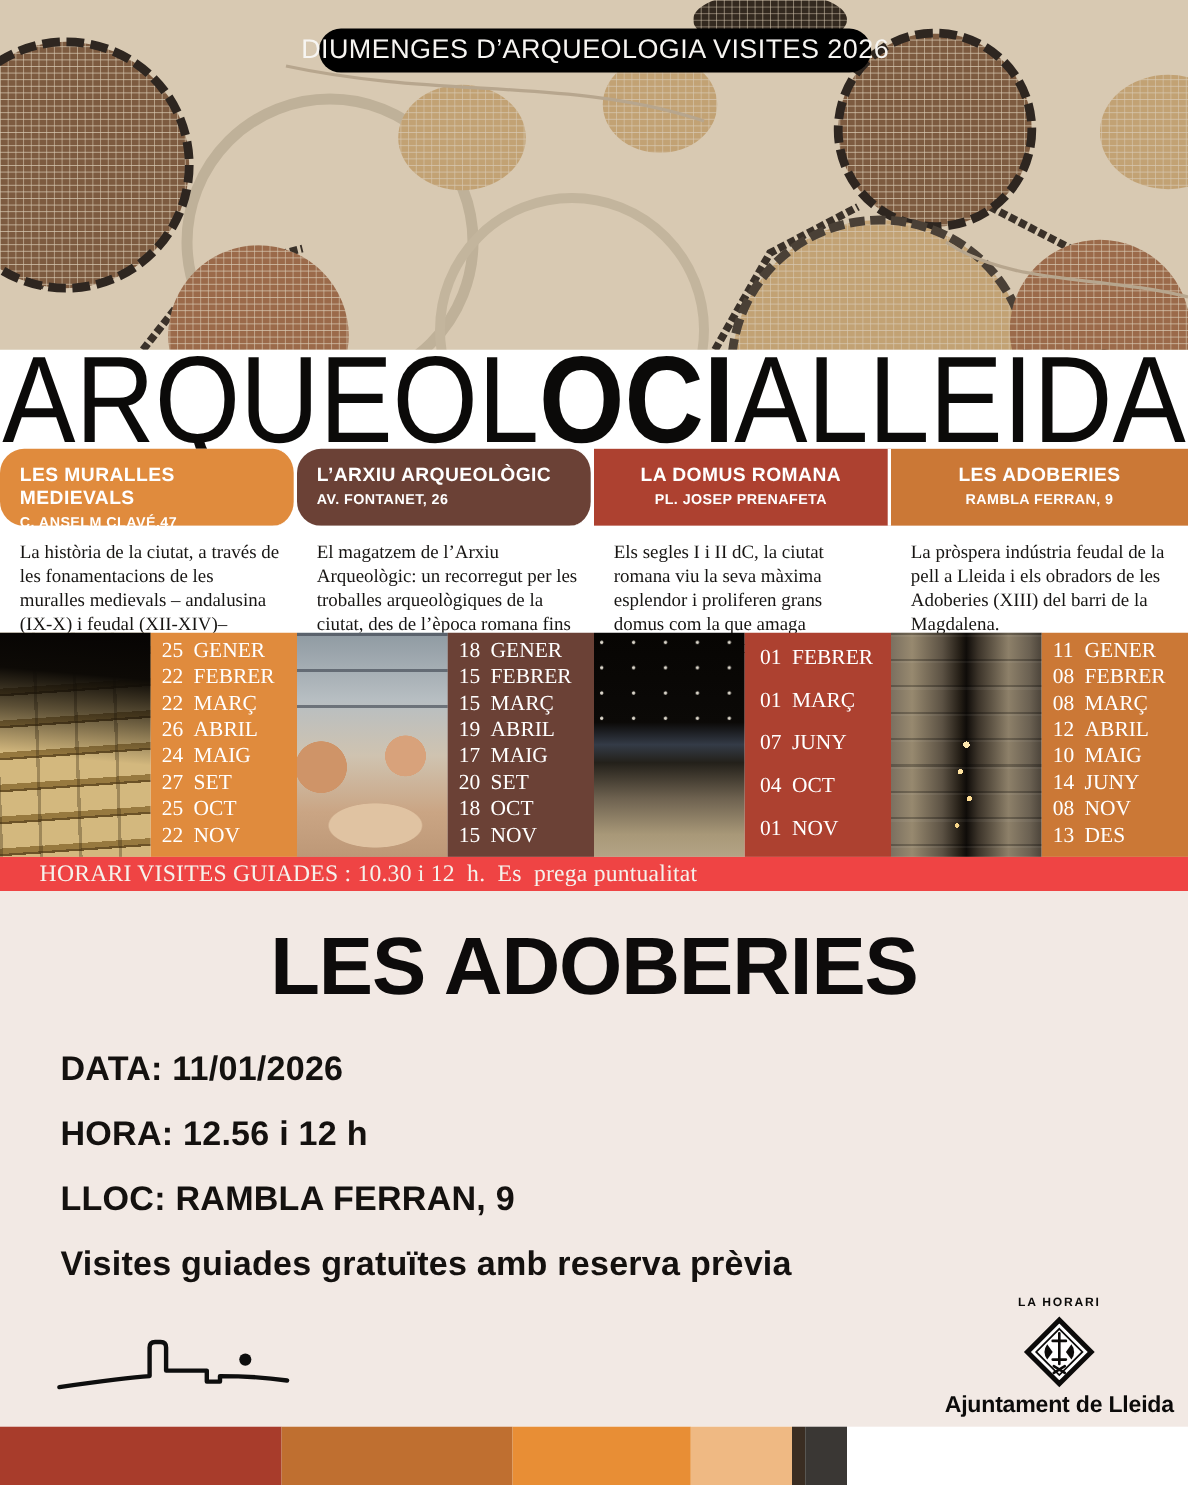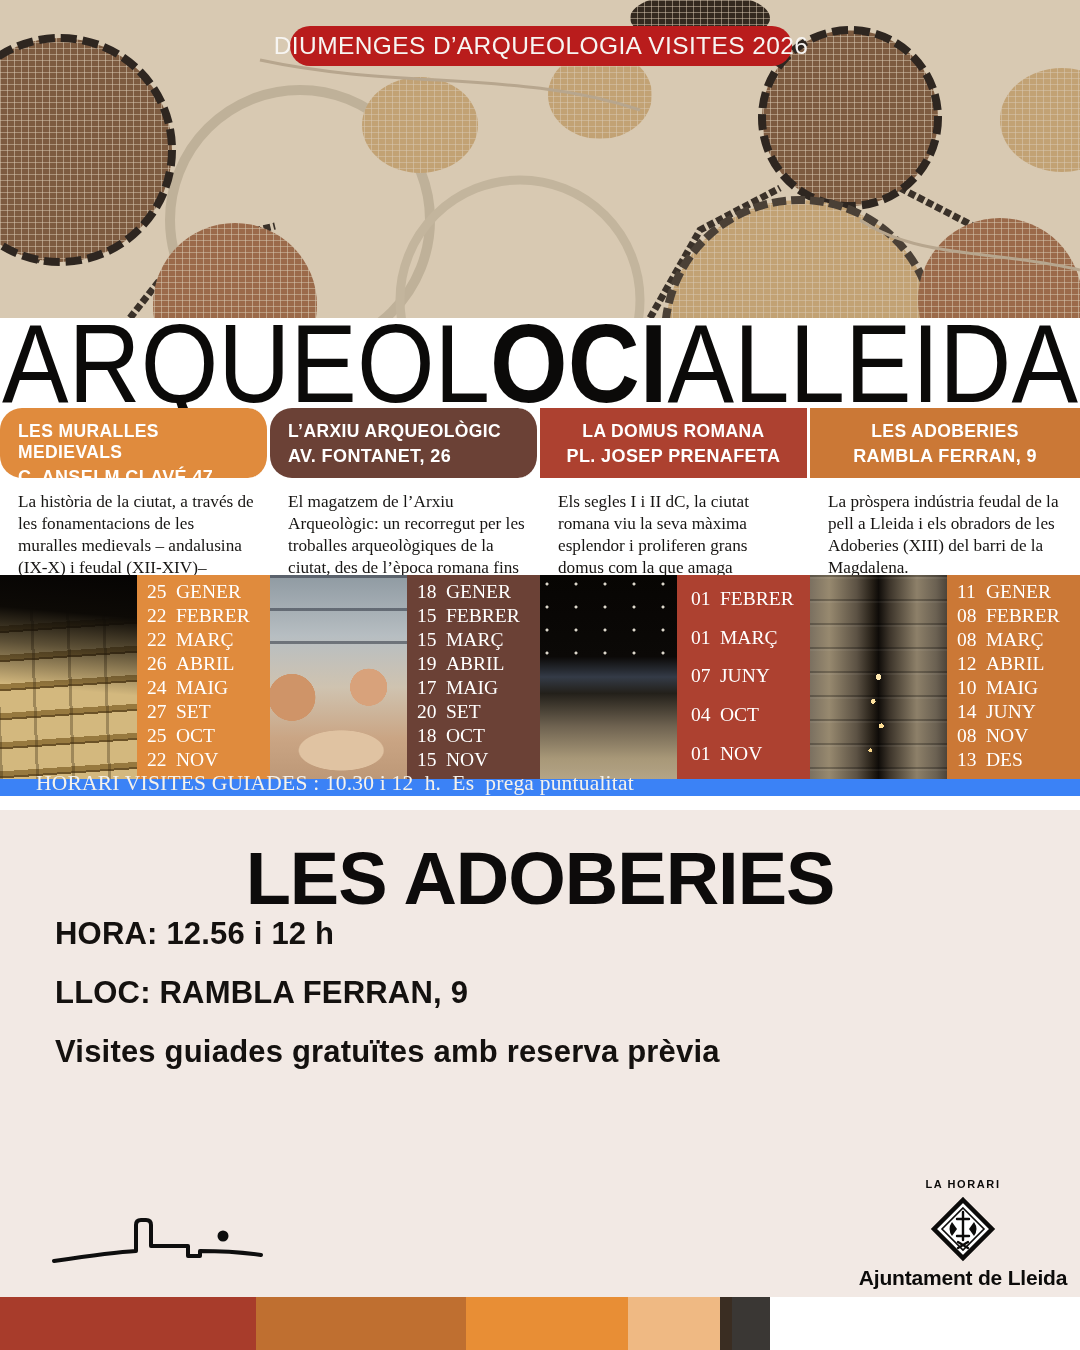--- a/index.html
+++ b/index.html
@@ -1,33 +1,33 @@
 <!DOCTYPE html>
 <html><head>
 <meta charset="utf-8">
 <style>
   html,body{margin:0;padding:0;background:#ffffff;}
   .poster{position:relative;width:1080px;height:1350px;overflow:hidden;background:#fff;
           font-family:"Liberation Sans",sans-serif;}
   
   .hero{position:absolute;top:0;left:0;width:1080px;height:318px;overflow:hidden;background:#d8c9b2;}
   .hero svg{display:block;}
-  .banner-pill{position:absolute;top:26px;left:290px;width:502px;height:40px;background:#b91c1c;
+  .banner-pill{position:absolute;top:26px;left:290px;width:502px;height:40px;background:#000000;
     border-radius:21px;display:flex;align-items:center;justify-content:center;}
   .banner-pill span{color:#f7f5f2;font-size:24.5px;letter-spacing:.4px;white-space:nowrap;}
   
   .title-band{position:absolute;top:318px;left:0;width:968px;height:90px;background:#fff;}
   .title-band svg{display:block;}
   
   .row{position:absolute;left:0;width:1080px;display:flex;}
   .row-headers{top:408px;height:70px;}
   .hcell{width:270px;box-sizing:border-box;color:#fff;padding-top:13px;}
   .hcell:not(:last-child){border-right:3px solid #fff;}
   .hcell .hname{font-weight:bold;font-size:17.5px;letter-spacing:.4px;line-height:1.2;}
-  .hcell .haddr{font-weight:bold;font-size:18px;letter-spacing:.4px;margin-top:4px;}
+  .hcell .haddr{font-weight:bold;font-size:13px;letter-spacing:.4px;margin-top:4px;}
   .hcell.left{padding-left:18px;border-radius:22px;}
   .hcell.center{text-align:center;}
   .row-desc{top:478px;height:97px;background:#fff;}
   .dcell{width:270px;box-sizing:border-box;padding:13px 14px 16px 18px;
     font-family:"Liberation Serif",serif;font-size:17.2px;line-height:1.27;color:#171513;}
   .row-media{top:575px;height:204px;}
   .mcell{width:270px;height:204px;position:relative;overflow:hidden;}
   .photo{position:absolute;top:0;left:0;width:137px;height:204px;}
   .panel{position:absolute;top:0;right:0;width:133px;height:204px;box-sizing:border-box;
     display:flex;flex-direction:column;justify-content:space-between;padding:7px 0 9px 10px;}
@@ -55,22 +55,22 @@
     background-size:29px 23px;}
   .photo-adoberies{background:
     repeating-linear-gradient(180deg,rgba(0,0,0,.25) 0 2px,rgba(255,255,255,.05) 2px 4px,rgba(0,0,0,0) 4px 24px),
     linear-gradient(90deg,#7b7060 0%,#97896f 14%,#5c5244 34%,#231d15 46%,#0f0c09 50%,#3c342a 58%,#8d8069 78%,#6b6152 92%,#4c443a 100%);}
   .lights{position:absolute;inset:0;background-image:
     radial-gradient(circle 3px at 50% 50%,#ffe9b0 0 99%,rgba(0,0,0,0)),
     radial-gradient(circle 2.5px at 46% 62%,#ffe3a0 0 99%,rgba(0,0,0,0)),
     radial-gradient(circle 2.5px at 52% 74%,#ffdf96 0 99%,rgba(0,0,0,0)),
     radial-gradient(circle 2px at 44% 86%,#f5d488 0 99%,rgba(0,0,0,0));}
   
-  .bar{position:absolute;top:779px;left:0;width:1080px;height:17px;background:#3b82f6;
-    display:flex;align-items:flex-end;}
+  .bar{position:absolute;top:779px;left:0;width:1080px;height:31px;background:#ef4444;
+    display:flex;align-items:center;}
   .bar span{color:#f5f2ec;font-family:"Liberation Serif",serif;font-size:21.5px;padding-left:36px;
     white-space:pre;letter-spacing:.2px;}
   
   .lower{position:absolute;top:810px;left:0;width:1080px;height:487px;background:#f2e9e4;}
   .event-title{margin:0;padding-top:32px;text-align:center;font-size:74px;font-weight:bold;
     color:#0d0b0b;letter-spacing:-1px;line-height:1;}
   .detail{margin:0 0 0 55px;font-size:31px;font-weight:bold;color:#14110f;letter-spacing:.2px;}
   .detail.first{margin-top:38px;}
   .detail + .detail{margin-top:23px;}
   .skyline{position:absolute;left:50px;top:398px;}
@@ -224,20 +224,21 @@
         </div>
     </div>
   </div>
 
   <div class="bar">
     <span>HORARI VISITES GUIADES : 10.30 i 12  h.  Es  prega puntualitat</span>
   </div>
 
   <div class="lower">
     <h1 class="event-title">LES ADOBERIES</h1>
+    <p class="detail first">DATA: 11/01/2026</p>
     <p class="detail">HORA: 12.56 i 12 h</p>
     <p class="detail">LLOC: RAMBLA FERRAN, 9</p>
     <p class="detail">Visites guiades gratuïtes amb reserva prèvia</p>
 
     <svg class="skyline" width="215" height="60" viewBox="0 0 215 60">
       <path d="M4,53 C45,47 68,44 86,43 L86,17 Q86,12 91,12 L96,12 Q101,12 101,17 L101,38 L138,38 L138,48 L150,48 L150,43 C168,43 190,44 211,47" fill="none" stroke="#0e0e0e" stroke-width="4" stroke-linecap="round" stroke-linejoin="round"></path>
       <circle cx="173" cy="28" r="5.5" fill="#0e0e0e"></circle>
     </svg>
 
     <div class="paeria">

